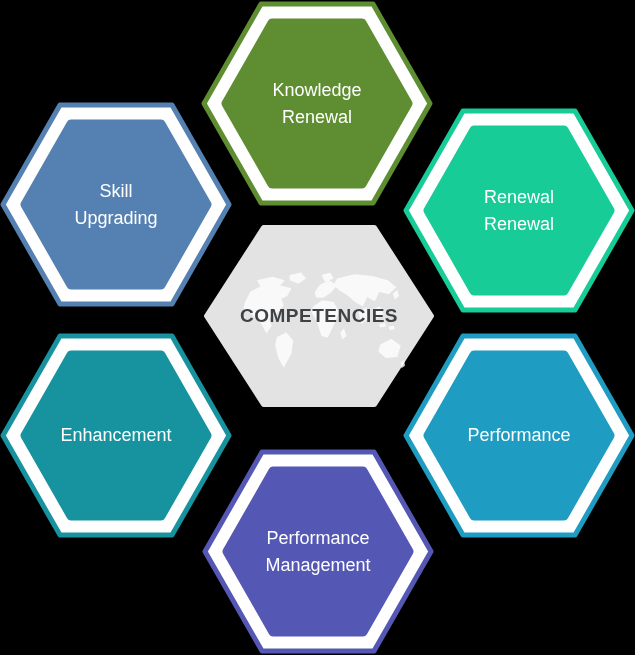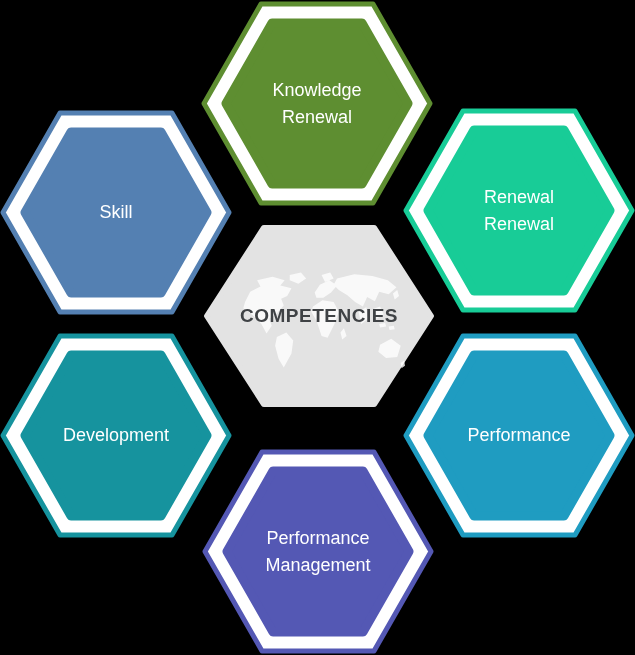--- a/index.html
+++ b/index.html
@@ -49,21 +49,21 @@
     text-align: center;
     color: var(--label, #ffffff);
     font-size: 18px;
     line-height: 27px;
     font-weight: 400;
     pointer-events: none;
   }
   
   .pos-top          { left: 201px; top: 1px;   }
   .pos-top-right    { left: 403px; top: 108px; }
-  .pos-top-left     { left: 0px;   top: 110px; }
+  .pos-top-left     { left: 0px;   top: 102px; }
   .pos-bottom-right { left: 403px; top: 333px; }
   .pos-bottom-left  { left: 0px;   top: 333px; }
   .pos-bottom       { left: 202px; top: 449px; }
 
   
   .center-hex {
     position: absolute;
     left: 204px;
     top: 225px;
     width: 230px;
@@ -132,40 +132,41 @@
     </div>
   </div>
 
   <div class="hex pos-top-left" style="--hex: #5480B2;">
     <svg viewBox="0 0 232 205" preserveAspectRatio="none">
       <polygon class="outer" points="3,102.5 60,3 172,3 229,102.5 172,202 60,202"></polygon>
       <polygon class="inner" points="25,102.5 71,22 161,22 207,102.5 161,183 71,183"></polygon>
     </svg>
     <div class="label">
       <span>Skill</span>
+      <span>Upgrading</span>
     </div>
   </div>
 
   <div class="hex pos-bottom-right" style="--hex: #1F9CC1;">
     <svg viewBox="0 0 232 205" preserveAspectRatio="none">
       <polygon class="outer" points="3,102.5 60,3 172,3 229,102.5 172,202 60,202"></polygon>
       <polygon class="inner" points="25,102.5 71,22 161,22 207,102.5 161,183 71,183"></polygon>
     </svg>
     <div class="label">
       <span>Performance</span>
     </div>
   </div>
 
   <div class="hex pos-bottom-left" style="--hex: #16939E;">
     <svg viewBox="0 0 232 205" preserveAspectRatio="none">
       <polygon class="outer" points="3,102.5 60,3 172,3 229,102.5 172,202 60,202"></polygon>
       <polygon class="inner" points="25,102.5 71,22 161,22 207,102.5 161,183 71,183"></polygon>
     </svg>
     <div class="label">
-      <span>Development</span>
+      <span>Enhancement</span>
     </div>
   </div>
 
   <div class="hex pos-bottom" style="--hex: #5458B4;">
     <svg viewBox="0 0 232 205" preserveAspectRatio="none">
       <polygon class="outer" points="3,102.5 60,3 172,3 229,102.5 172,202 60,202"></polygon>
       <polygon class="inner" points="25,102.5 71,22 161,22 207,102.5 161,183 71,183"></polygon>
     </svg>
     <div class="label">
       <span>Performance</span>

